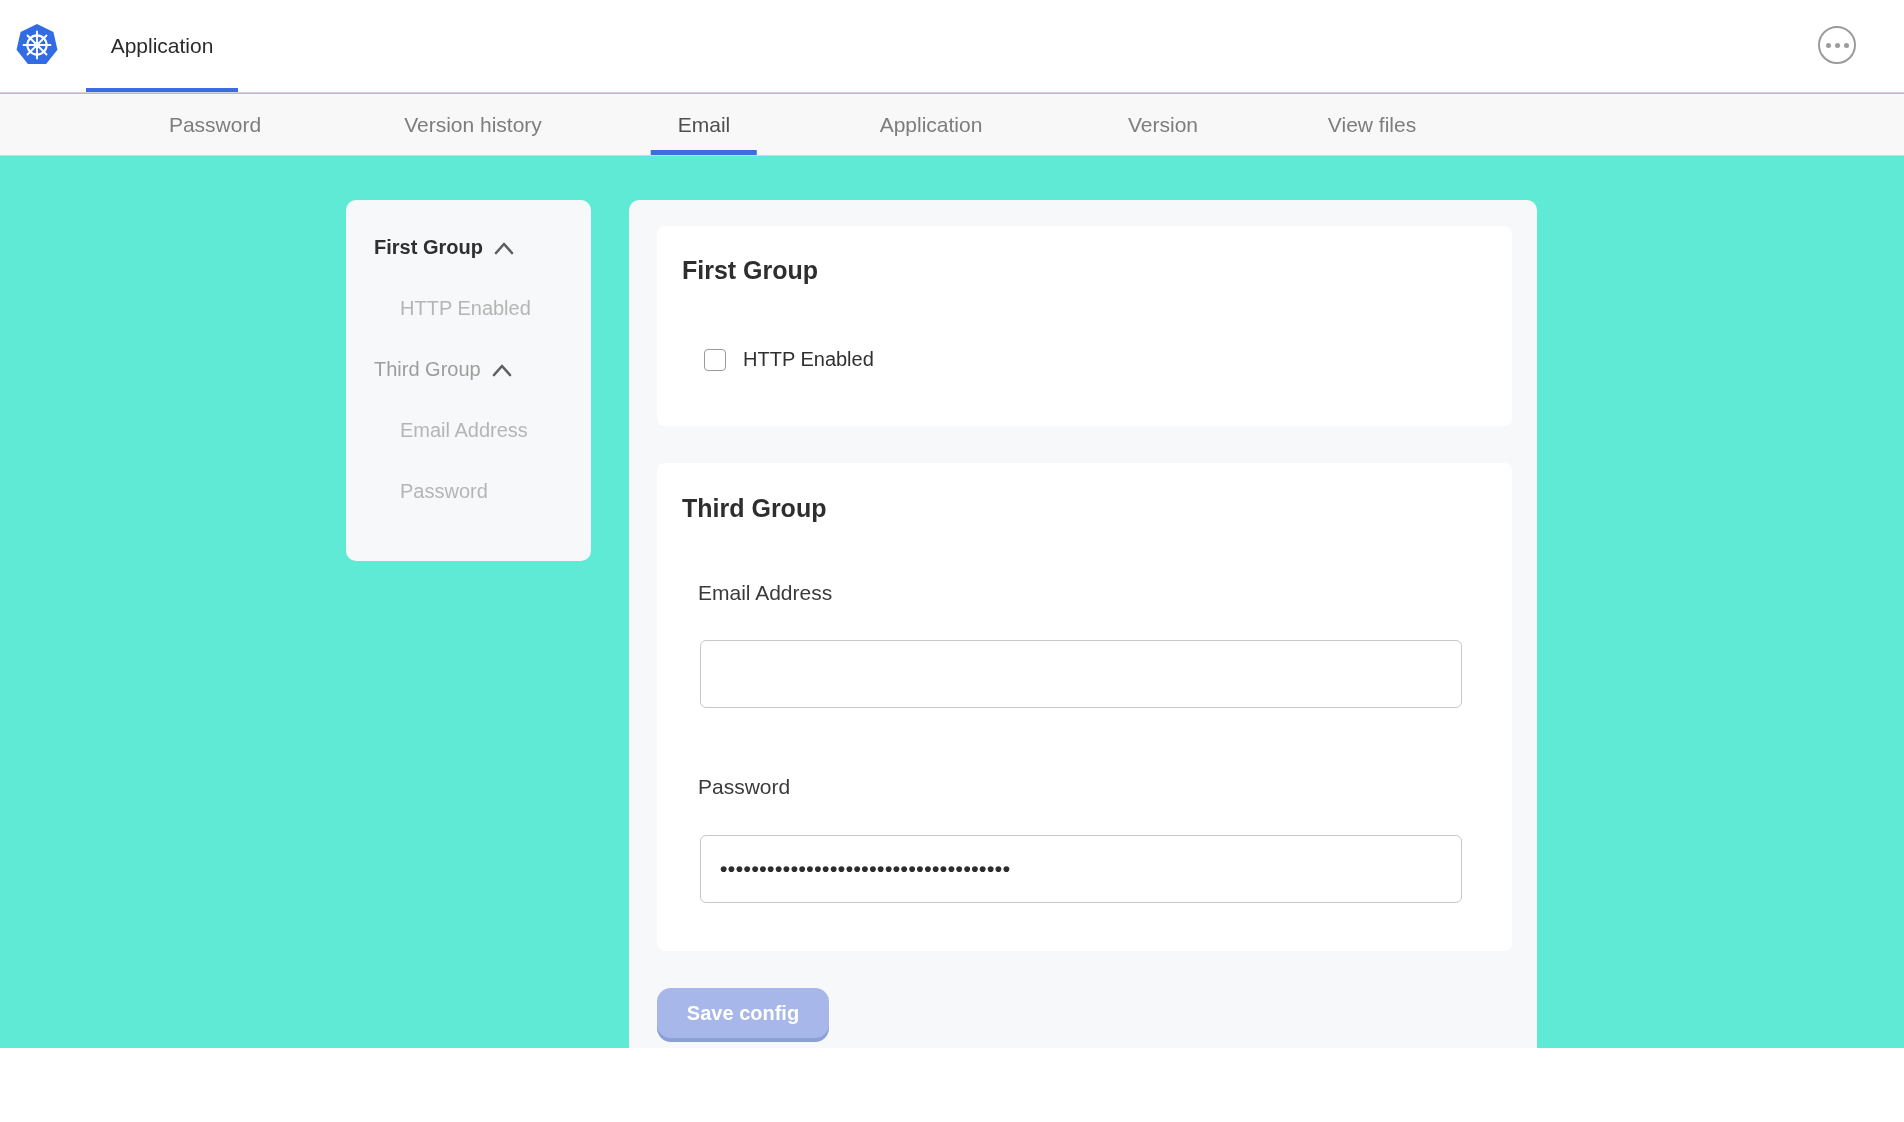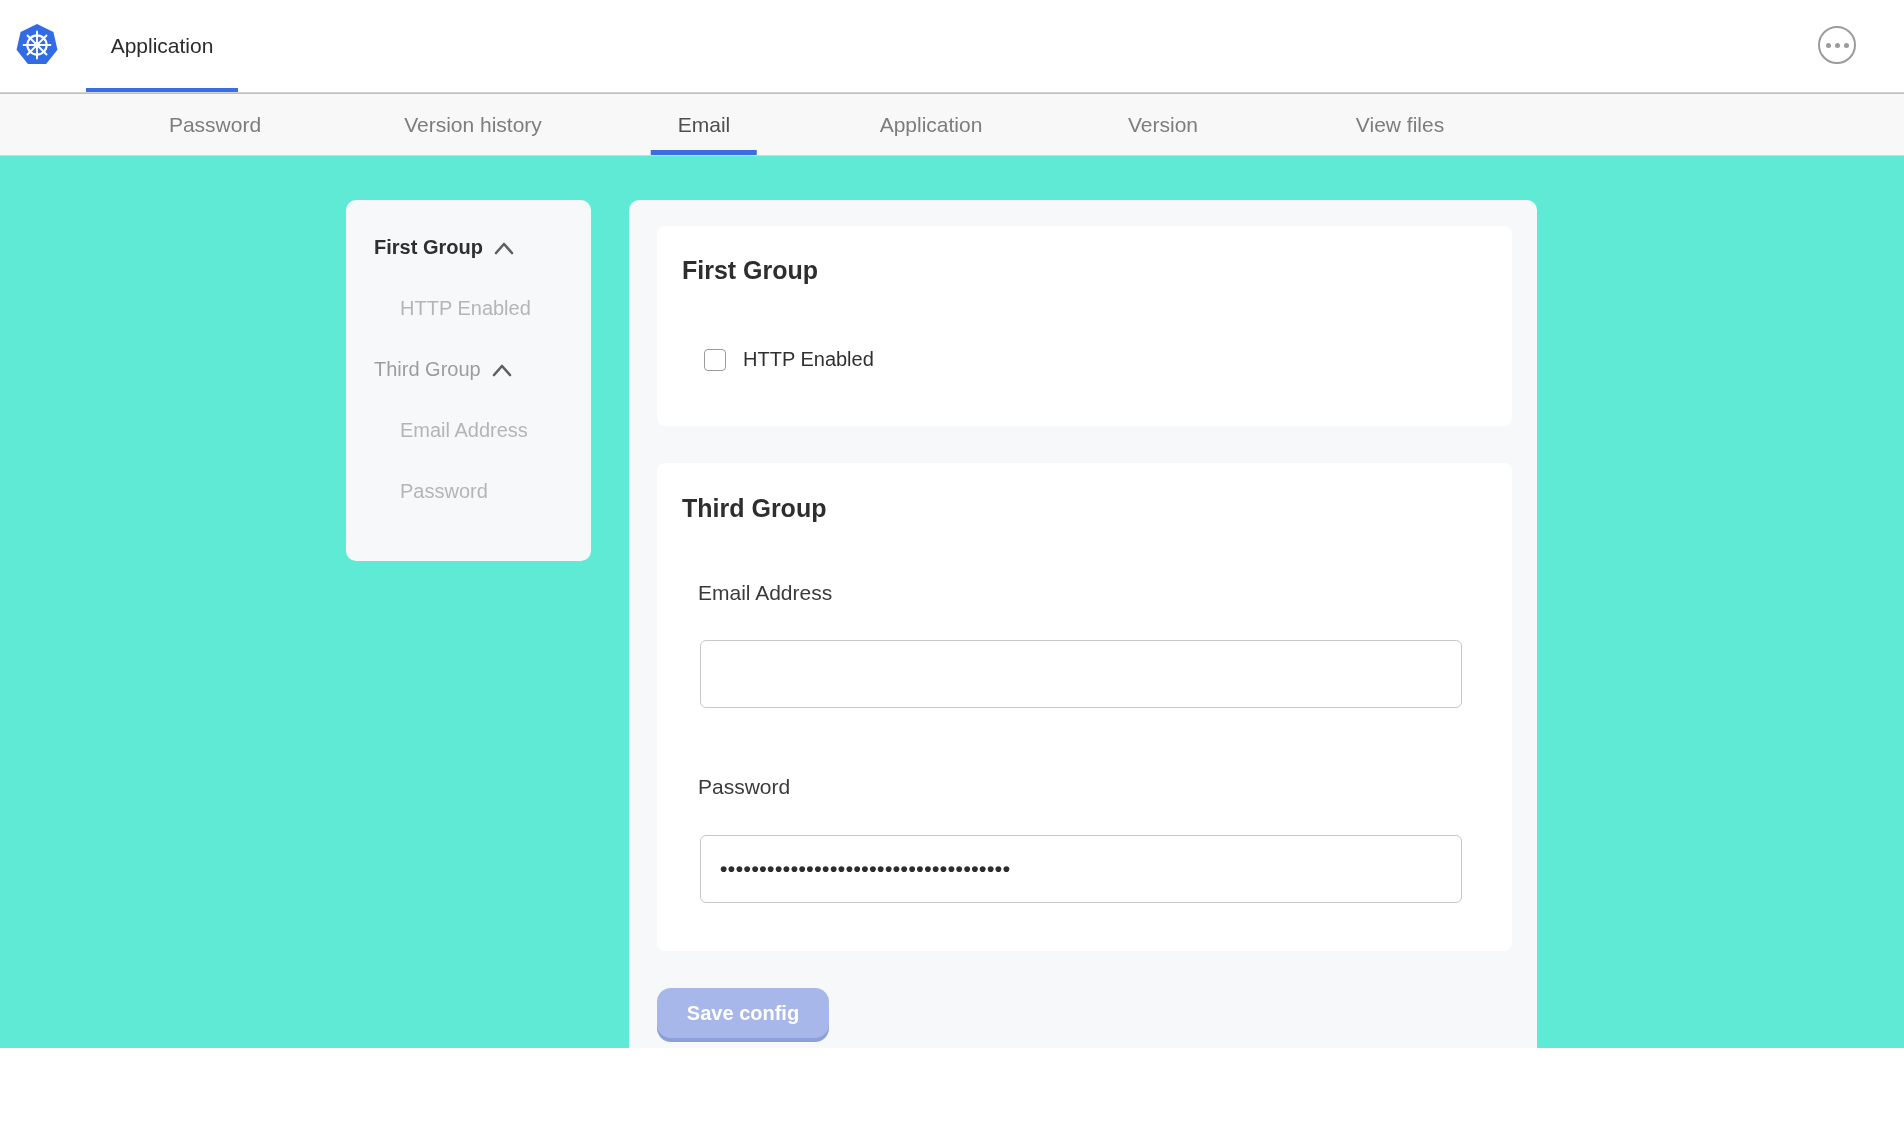--- a/index.html
+++ b/index.html
@@ -257,21 +257,21 @@
       <span class="dot"></span>
     </div>
   </div>
 
   <div class="subnav">
     <div class="tab" style="left:215px">Password</div>
     <div class="tab" style="left:473px">Version history</div>
     <div class="tab active" style="left:704px">Email</div>
     <div class="tab" style="left:931px">Application</div>
     <div class="tab" style="left:1163px">Version</div>
-    <div class="tab" style="left:1400px">View files</div>
+    <div class="tab" style="left:1372px">View files</div>
   </div>
 
   <nav class="side-nav">
     <div class="side-row side-group-title">
       <span>First Group</span>
       <svg class="chevron-up" width="20" height="13" viewBox="0 0 20 13">
         <polyline points="2,11 10,2 18,11" fill="none" stroke="#5f5f5f" stroke-width="2.6" stroke-linecap="round" stroke-linejoin="round"></polyline>
       </svg>
     </div>
     <div class="side-row side-item">

